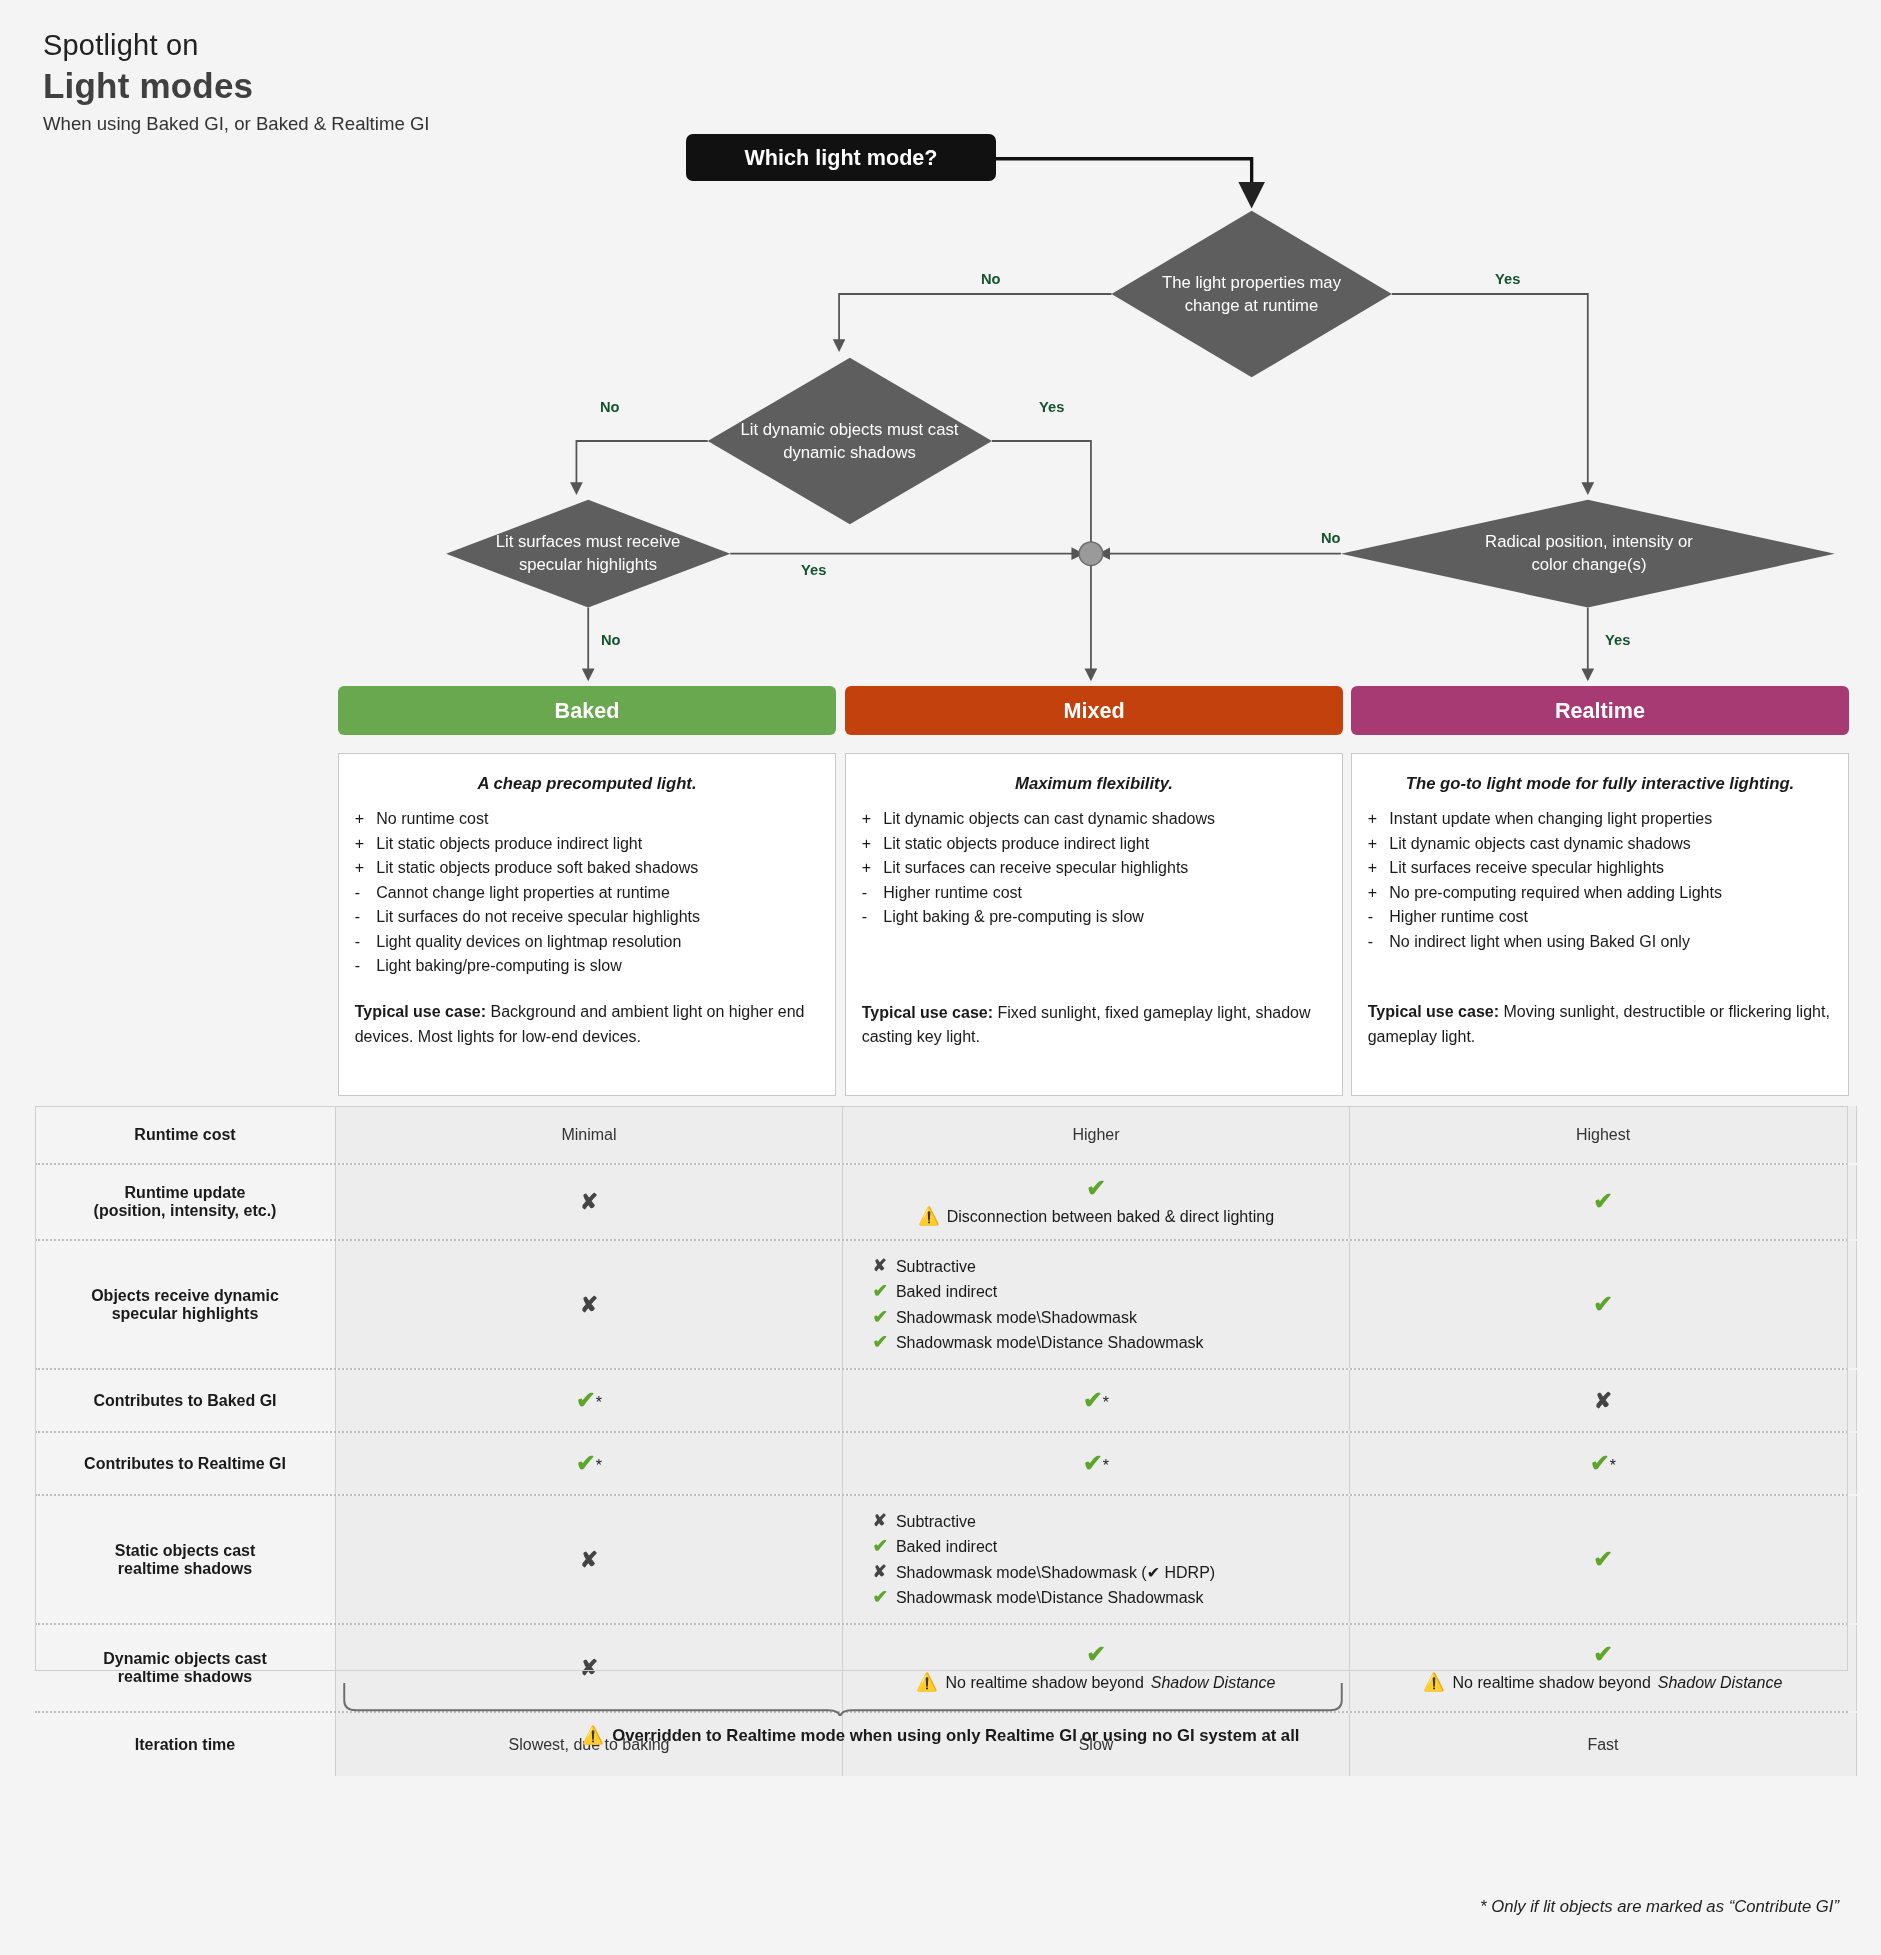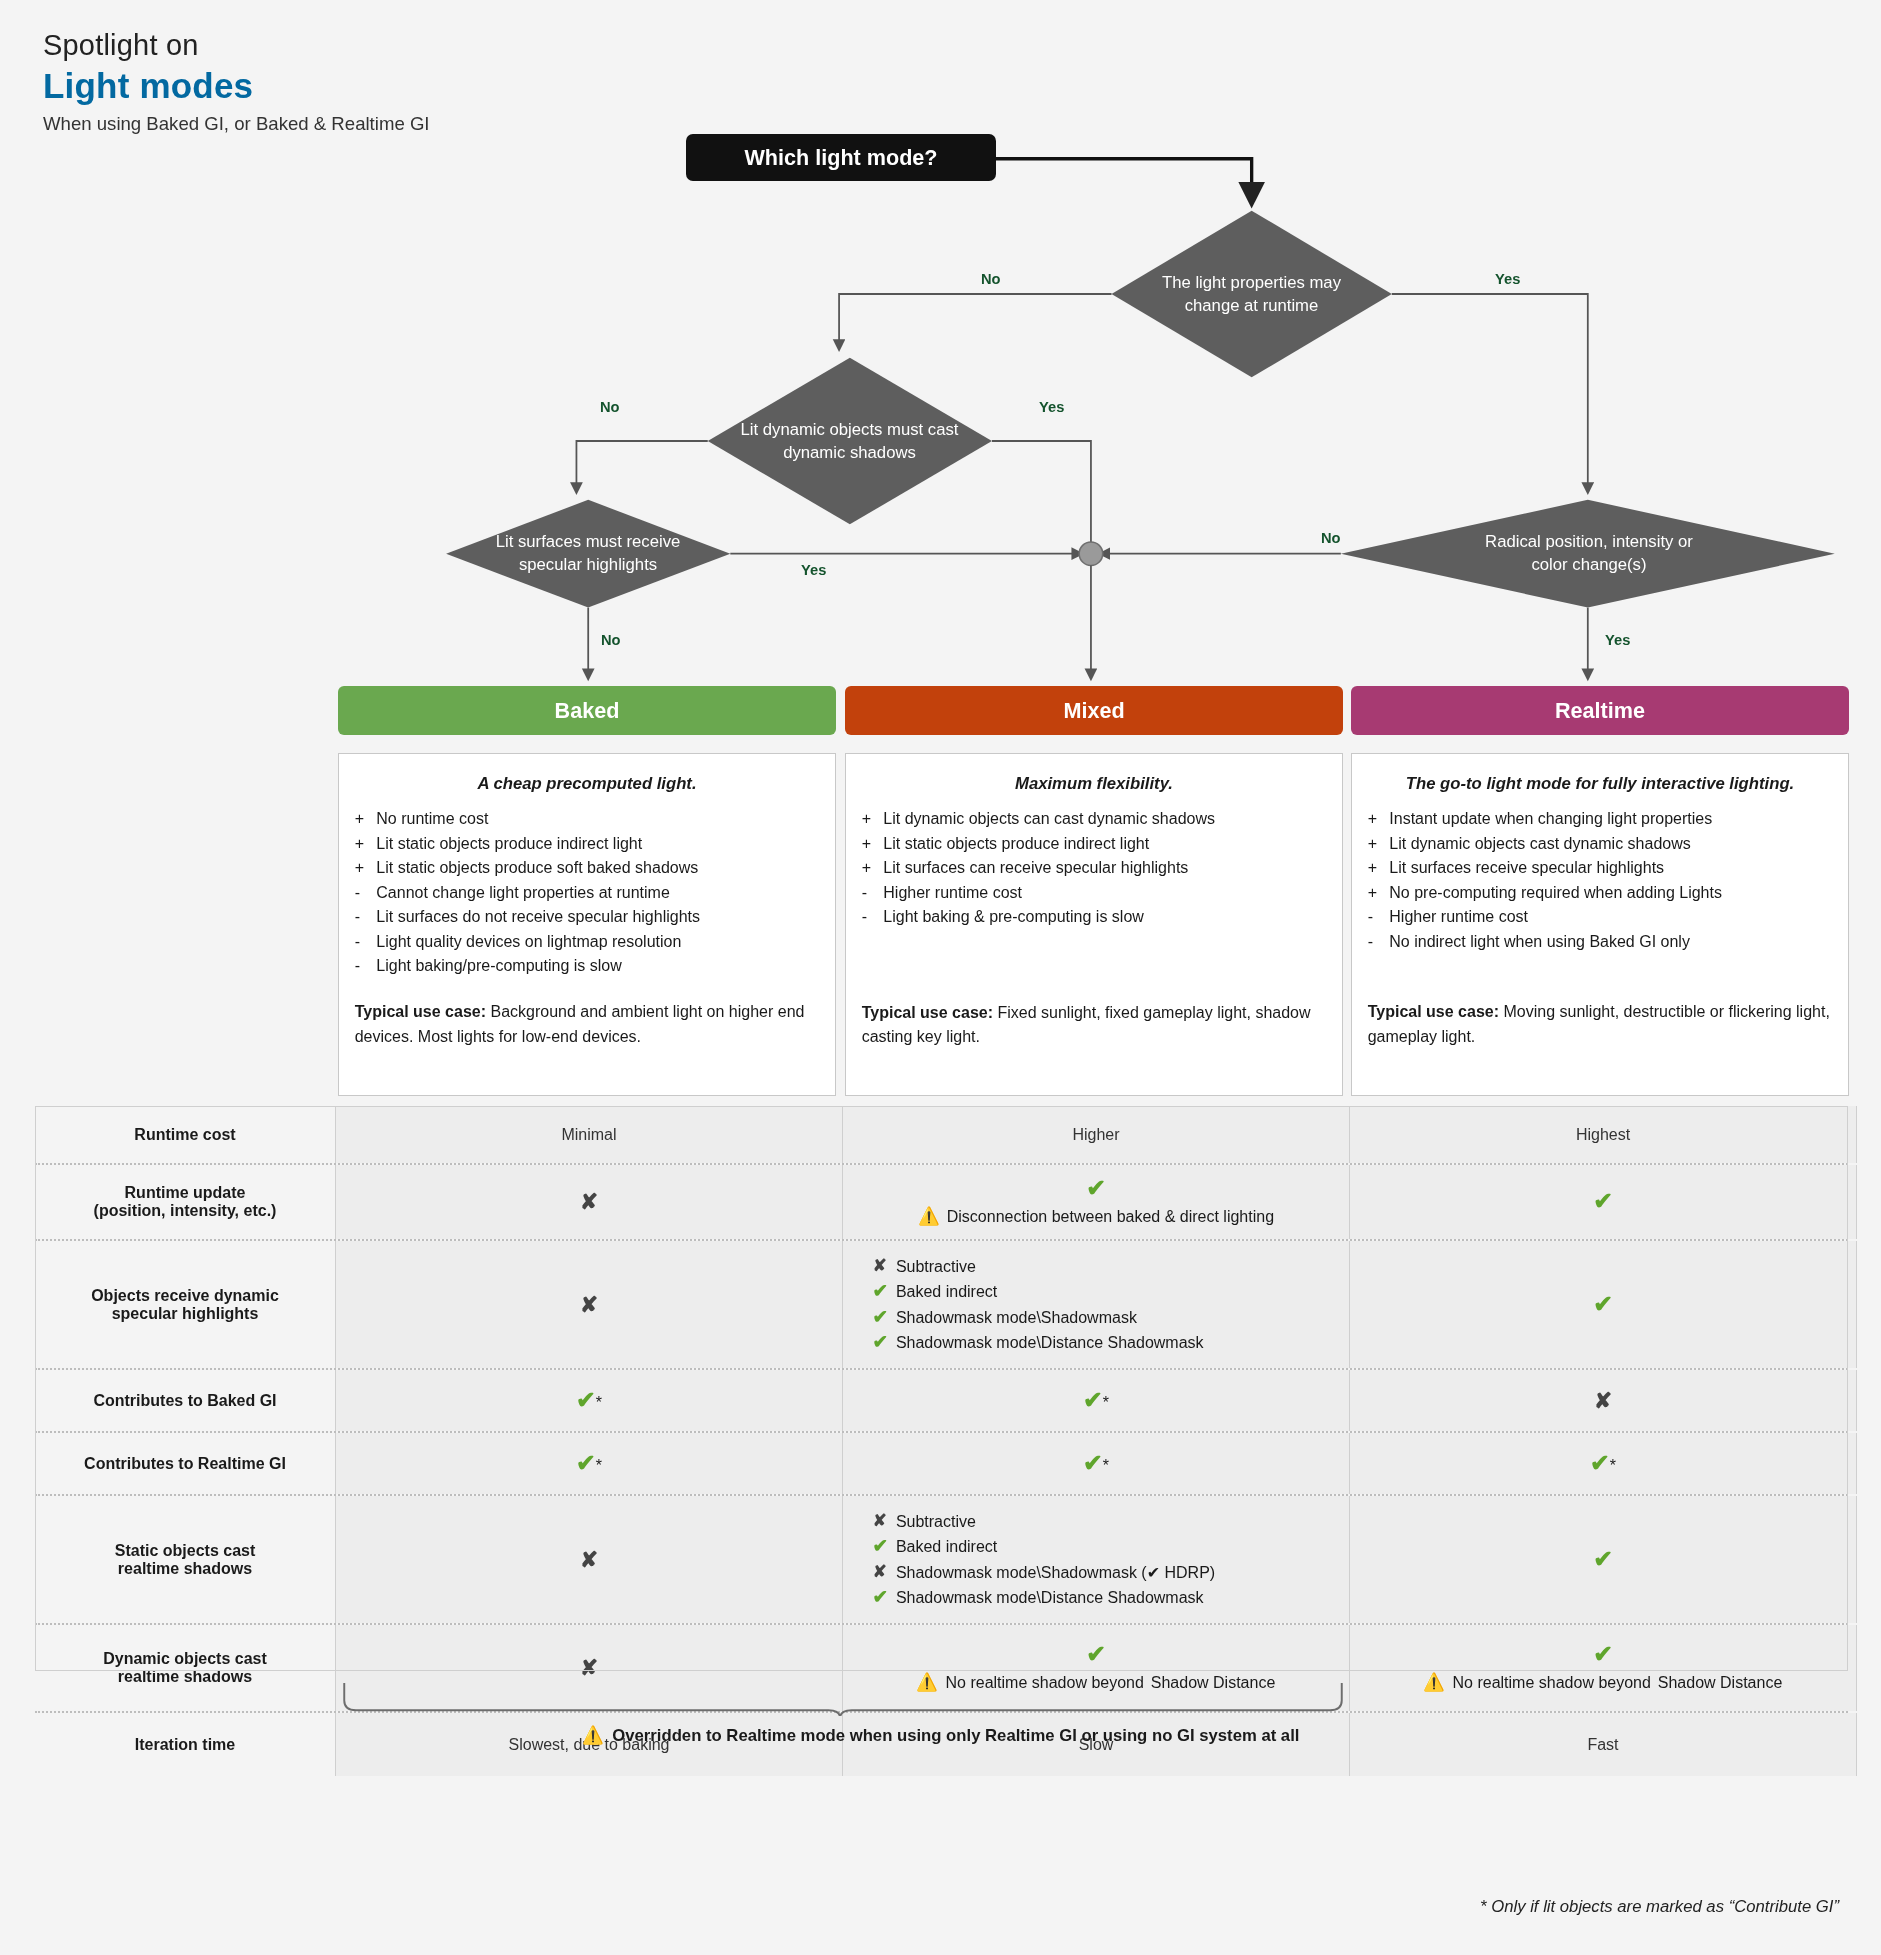--- a/index.html
+++ b/index.html
@@ -9,21 +9,21 @@
     font-family:"Liberation Sans", sans-serif;
     color:#1a1a1a;
     position:relative;
     overflow:hidden;
   }
   .page{position:relative;width:1882px;height:1955px;}
 
   
   .hdr{position:absolute;left:43px;top:29px;}
   .hdr .spot{font-size:29px;font-weight:400;color:#222;letter-spacing:0.2px;}
-  .hdr .title{font-size:35px;font-weight:700;color:#0369a1;margin-top:3.9px;letter-spacing:0.2px;}
+  .hdr .title{font-size:35px;font-weight:700;color:#404040;margin-top:3.9px;letter-spacing:0.2px;}
   .hdr .sub{font-size:18.6px;color:#333;margin-top:6.9px;}
 
   
   .flow{position:absolute;left:0;top:0;width:1882px;height:686px;}
   .flow svg{position:absolute;left:0;top:0;}
 
   .startbox{
     position:absolute;left:686px;top:134px;width:310px;height:47px;
     background:#111;border-radius:6.9px;color:#fff;
     display:flex;align-items:center;justify-content:center;
@@ -91,21 +91,21 @@
   .sublist .sli .gl{width:14.7px;flex:none;text-align:center;font-weight:700;}
   .tbl-outer{position:absolute;left:35px;top:1106px;width:1813px;height:565px;border:1px solid #cfcfcf;box-sizing:border-box;pointer-events:none;}
 
   
   .bracketwrap{position:absolute;left:338px;top:1681px;width:1010px;height:35px;}
   .footnote{
     position:absolute;left:0;top:1725px;width:1882px;text-align:center;
     font-size:16.7px;font-weight:700;display:flex;align-items:center;justify-content:center;gap:7.8px;
   }
   .star{position:absolute;right:43px;top:1897px;font-size:16.7px;font-style:italic;color:#222;}
-  .ital{}
+  .ital{font-style:italic;}
 </style>
 </head>
 <body>
 
 <div class="page">
 
   <div class="hdr">
     <div class="spot">Spotlight on</div>
     <div class="title">Light modes</div>
     <div class="sub">When using Baked GI, or Baked &amp; Realtime GI</div>

